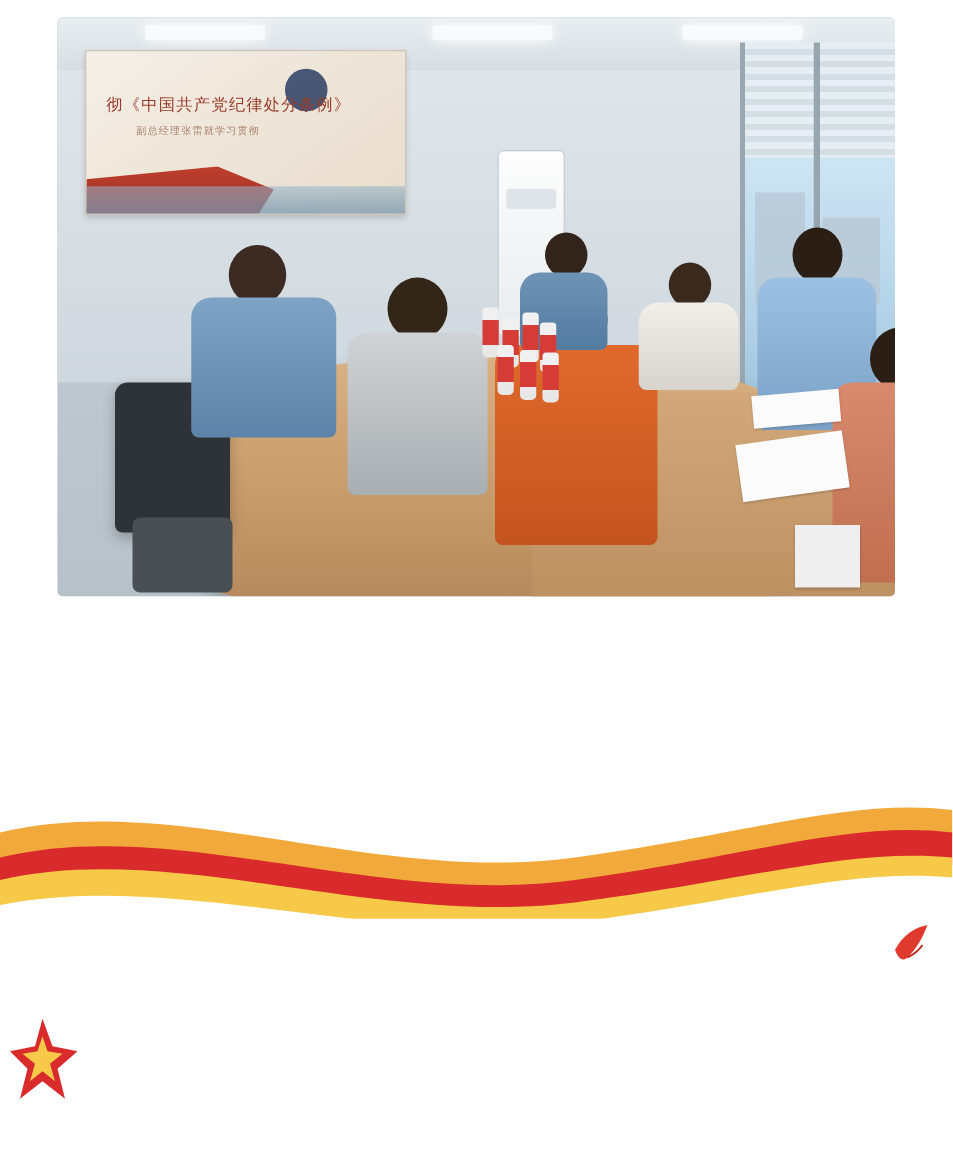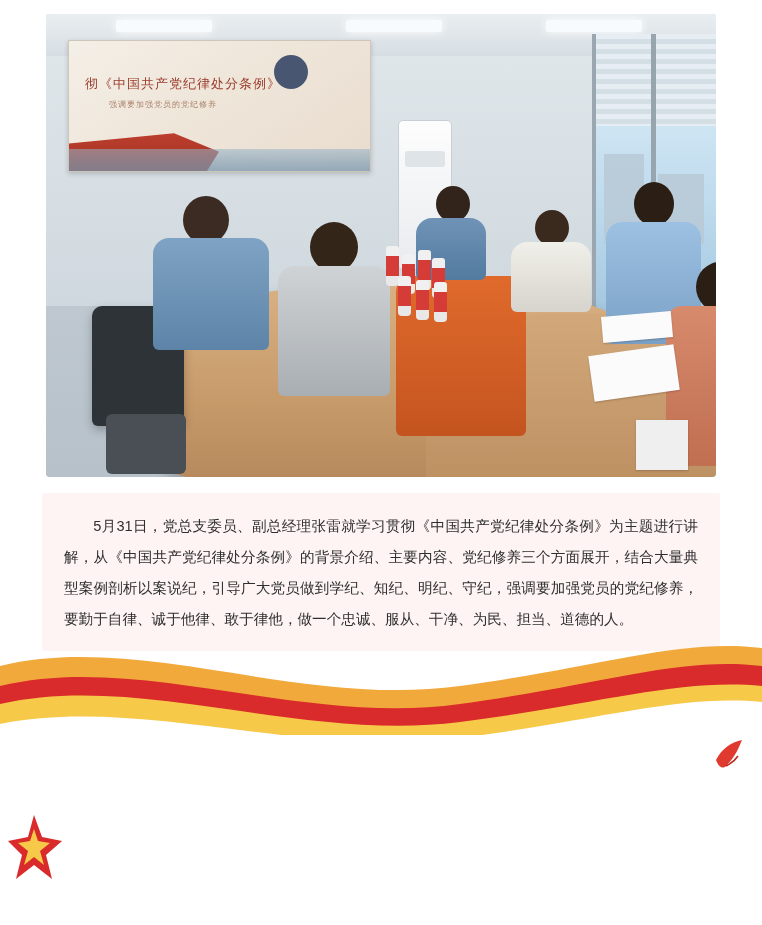--- a/index.html
+++ b/index.html
@@ -67,21 +67,20 @@
   .bldg {
     position: absolute; background: #b8c9d6; opacity: .85;
   }
   
   .screen {
     position: absolute; left: 22px; top: 26px; width: 255px; height: 130px;
     background: linear-gradient(145deg, #f4efe7 0%, #efe6da 45%, #e8dccd 100%);
     border: 1px solid #cfc6ba;
     box-shadow: 0 2px 5px rgba(0,0,0,.18);
     overflow: hidden;
-    padding-left: 46px;
   }
   .screen-title {
     position: absolute; left: 16px; top: 34px; right: 10px;
     color: #9a3b2a; font-size: 13px; letter-spacing: 1px; white-space: nowrap;
     font-family: "Liberation Serif", serif;
   }
   .screen-sub {
     position: absolute; left: 40px; top: 58px; color: #a9806a; font-size: 8px; letter-spacing: 1px;
   }
   .screen-emblem {
@@ -220,21 +219,21 @@
         <div class="mullion" style="left:55px"></div>
         <div class="bldg" style="left:8px; top:120px; width:40px; height:90px;"></div>
         <div class="bldg" style="left:62px; top:140px; width:46px; height:70px;"></div>
       </div>
 
       <div class="screen">
         <div class="screen-emblem"></div>
         <div class="screen-ship"></div>
         <div class="screen-sea"></div>
         <div class="screen-title">彻《中国共产党纪律处分条例》</div>
-        <div class="screen-sub">强调要加强党员的党纪修养</div>
+        <div class="screen-sub">副总经理张雷就学习贯彻</div>
       </div>
 
       <div class="ac"></div>
 
       <div class="table"></div>
       <div class="table2"></div>
 
       <div class="chair"></div>
       <div class="chair-base"></div>
 
@@ -280,23 +279,20 @@
       <div class="bottle" style="left:352px; top:262px;"></div>
       <div class="bottle" style="left:370px; top:266px;"></div>
       <div class="bottle" style="left:388px; top:268px;"></div>
 
       <div class="papers" style="left:545px; top:336px; width:86px; height:46px; transform:rotate(-8deg);"></div>
       <div class="papers" style="left:556px; top:300px; width:70px; height:26px; transform:rotate(-5deg);"></div>
       <div class="papers" style="left:590px; top:406px; width:52px; height:50px; background:#efefef;"></div>
     </div>
   </div>
 
-  <div class="para-block-1">
-    <p class="para">5月31日，党总支委员、副总经理张雷就学习贯彻《中国共产党纪律处分条例》为主题进行讲解，从《中国共产党纪律处分条例》的背景介绍、主要内容、党纪修养三个方面展开，结合大量典型案例剖析以案说纪，引导广大党员做到学纪、知纪、明纪、守纪，强调要加强党员的党纪修养，要勤于自律、诚于他律、敢于律他，做一个忠诚、服从、干净、为民、担当、道德的人。</p>
-  </div>
 
   <svg class="wave" viewBox="0 0 762 105" preserveAspectRatio="none">
     <path d="M0,36 C140,2 300,78 460,56 C600,37 680,8 762,18 L762,40 C680,30 600,60 460,78 C300,100 140,26 0,58 Z" fill="#f2a93b"></path>
     <path d="M0,56 C140,22 300,96 460,74 C600,55 680,26 762,36 L762,62 C680,52 600,82 460,100 C300,122 140,48 0,80 Z" fill="#d92b2b"></path>
     <path d="M0,74 C140,42 300,112 460,92 C600,74 680,48 762,56 L762,72 C680,64 600,90 460,108 C300,128 140,66 0,94 Z" fill="#f7c948"></path>
   </svg>
 
 
   <svg class="ribbon-left" viewBox="0 0 54 70">
     <path d="M26,0 L34,22 L54,26 L38,40 L44,64 L26,50 L8,64 L14,40 L0,26 L20,22 Z" fill="#d92b2b"></path>

